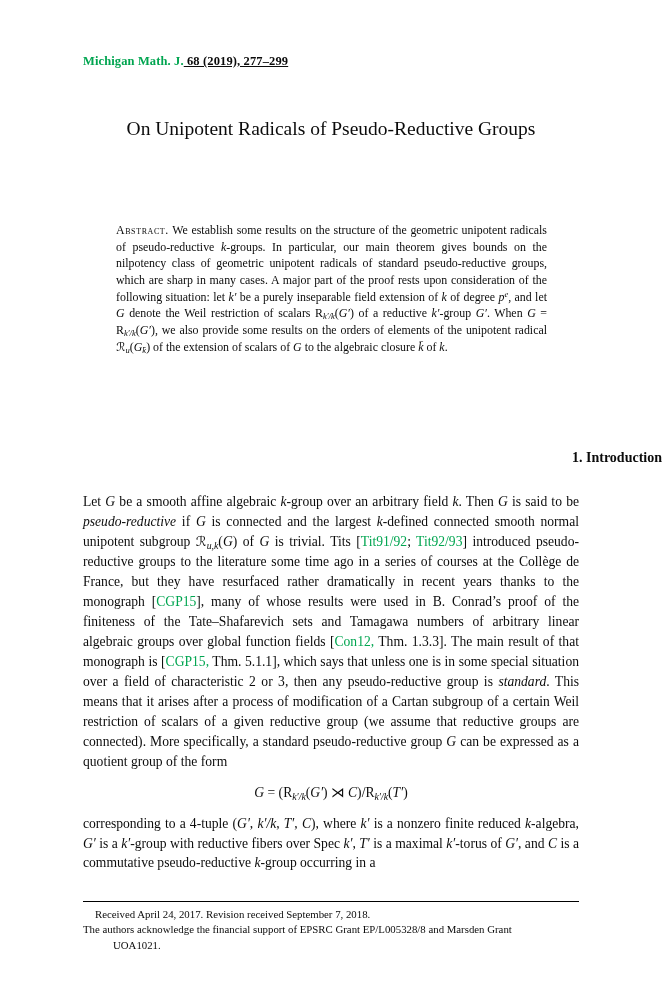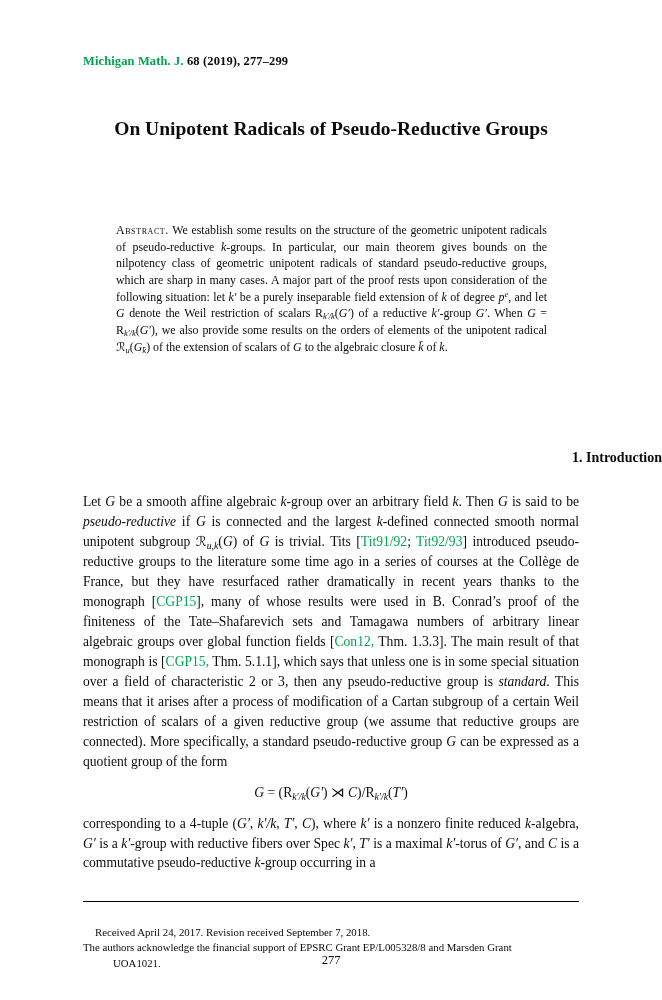--- a/index.html
+++ b/index.html
@@ -12,25 +12,25 @@
     background: #ffffff;
     color: var(--ink);
     font-family: "Liberation Serif", "DejaVu Serif", "DejaVu Sans", serif;
     overflow: hidden;
   }
   .journal-line {
     position: absolute; top: 54px; left: 83px;
     font-size: 12.5px; font-weight: bold; letter-spacing: 0.01em;
   }
   .journal-name { color: var(--green); cursor: pointer; }
-  .journal-issue { color: var(--ink); }
+  .journal-issue { color: var(--ink); text-decoration: underline; }
   .title {
     position: absolute; top: 118px; left: 0; width: 100%;
     margin: 0; text-align: center;
-    font-size: 19.5px; font-weight: bold;
+    font-size: 19.5px; font-weight: normal;
   }
   .authors {
     position: absolute; top: 157px; left: 0; width: 100%;
     text-align: center; font-size: 13px;
   }
   .authors-line {
     font-variant: small-caps;
     letter-spacing: 0.13em;
     line-height: 1.5;
   }
@@ -47,21 +47,21 @@
   }
   .body-block {
     position: absolute; top: 492px; left: 83px; width: 496px;
     font-size: 13.6px; line-height: 1.47;
   }
   .body-par { margin: 0; text-align: justify; }
   .equation { text-align: center; margin: 11px 0 11px 0; font-size: 13.6px; }
   .footnote {
     position: absolute; top: 901px; left: 83px; width: 496px;
     border-top: 1px solid #000;
-    padding-top: 23px;
+    padding-top: 5px;
     font-size: 10.8px; line-height: 1.42;
   }
   .fn-indent1 { padding-left: 12px; }
   .fn-indent2 { padding-left: 30px; }
   .page-num {
     position: absolute; top: 953px; left: 0; width: 100%;
     text-align: center; font-size: 12.5px;
   }
   
   .s-p { }
@@ -89,15 +89,14 @@
     <div class="equation"><span class="s-i">G</span><span class="s-p"> = (</span><span class="s-p">R</span><span class="s-sb">k′/k</span><span class="s-p">(</span><span class="s-i">G′</span><span class="s-p">) ⋊ </span><span class="s-i">C</span><span class="s-p">)/</span><span class="s-p">R</span><span class="s-sb">k′/k</span><span class="s-p">(</span><span class="s-i">T′</span><span class="s-p">)</span></div>
     <p class="body-par"><span class="s-p">corresponding to a 4-tuple (</span><span class="s-i">G′</span><span class="s-p">, </span><span class="s-i">k′/k</span><span class="s-p">, </span><span class="s-i">T′</span><span class="s-p">, </span><span class="s-i">C</span><span class="s-p">), where </span><span class="s-i">k′</span><span class="s-p"> is a nonzero finite reduced </span><span class="s-i">k</span><span class="s-p">-algebra, </span><span class="s-i">G′</span><span class="s-p"> is a </span><span class="s-i">k′</span><span class="s-p">-group with reductive fibers over Spec </span><span class="s-i">k′</span><span class="s-p">, </span><span class="s-i">T′</span><span class="s-p"> is a maximal </span><span class="s-i">k′</span><span class="s-p">-torus of </span><span class="s-i">G′</span><span class="s-p">, and </span><span class="s-i">C</span><span class="s-p"> is a commutative pseudo-reductive </span><span class="s-i">k</span><span class="s-p">-group occurring in a</span></p>
   </div>
 
   <div class="footnote">
     <div class="fn-line fn-indent1">Received April 24, 2017. Revision received September 7, 2018.</div>
     <div class="fn-line">The authors acknowledge the financial support of EPSRC Grant EP/L005328/8 and Marsden Grant</div>
     <div class="fn-line fn-indent2">UOA1021.</div>
   </div>
 
-  <div class="page-num">277</div>
 
 </div>
 
 </body></html>

